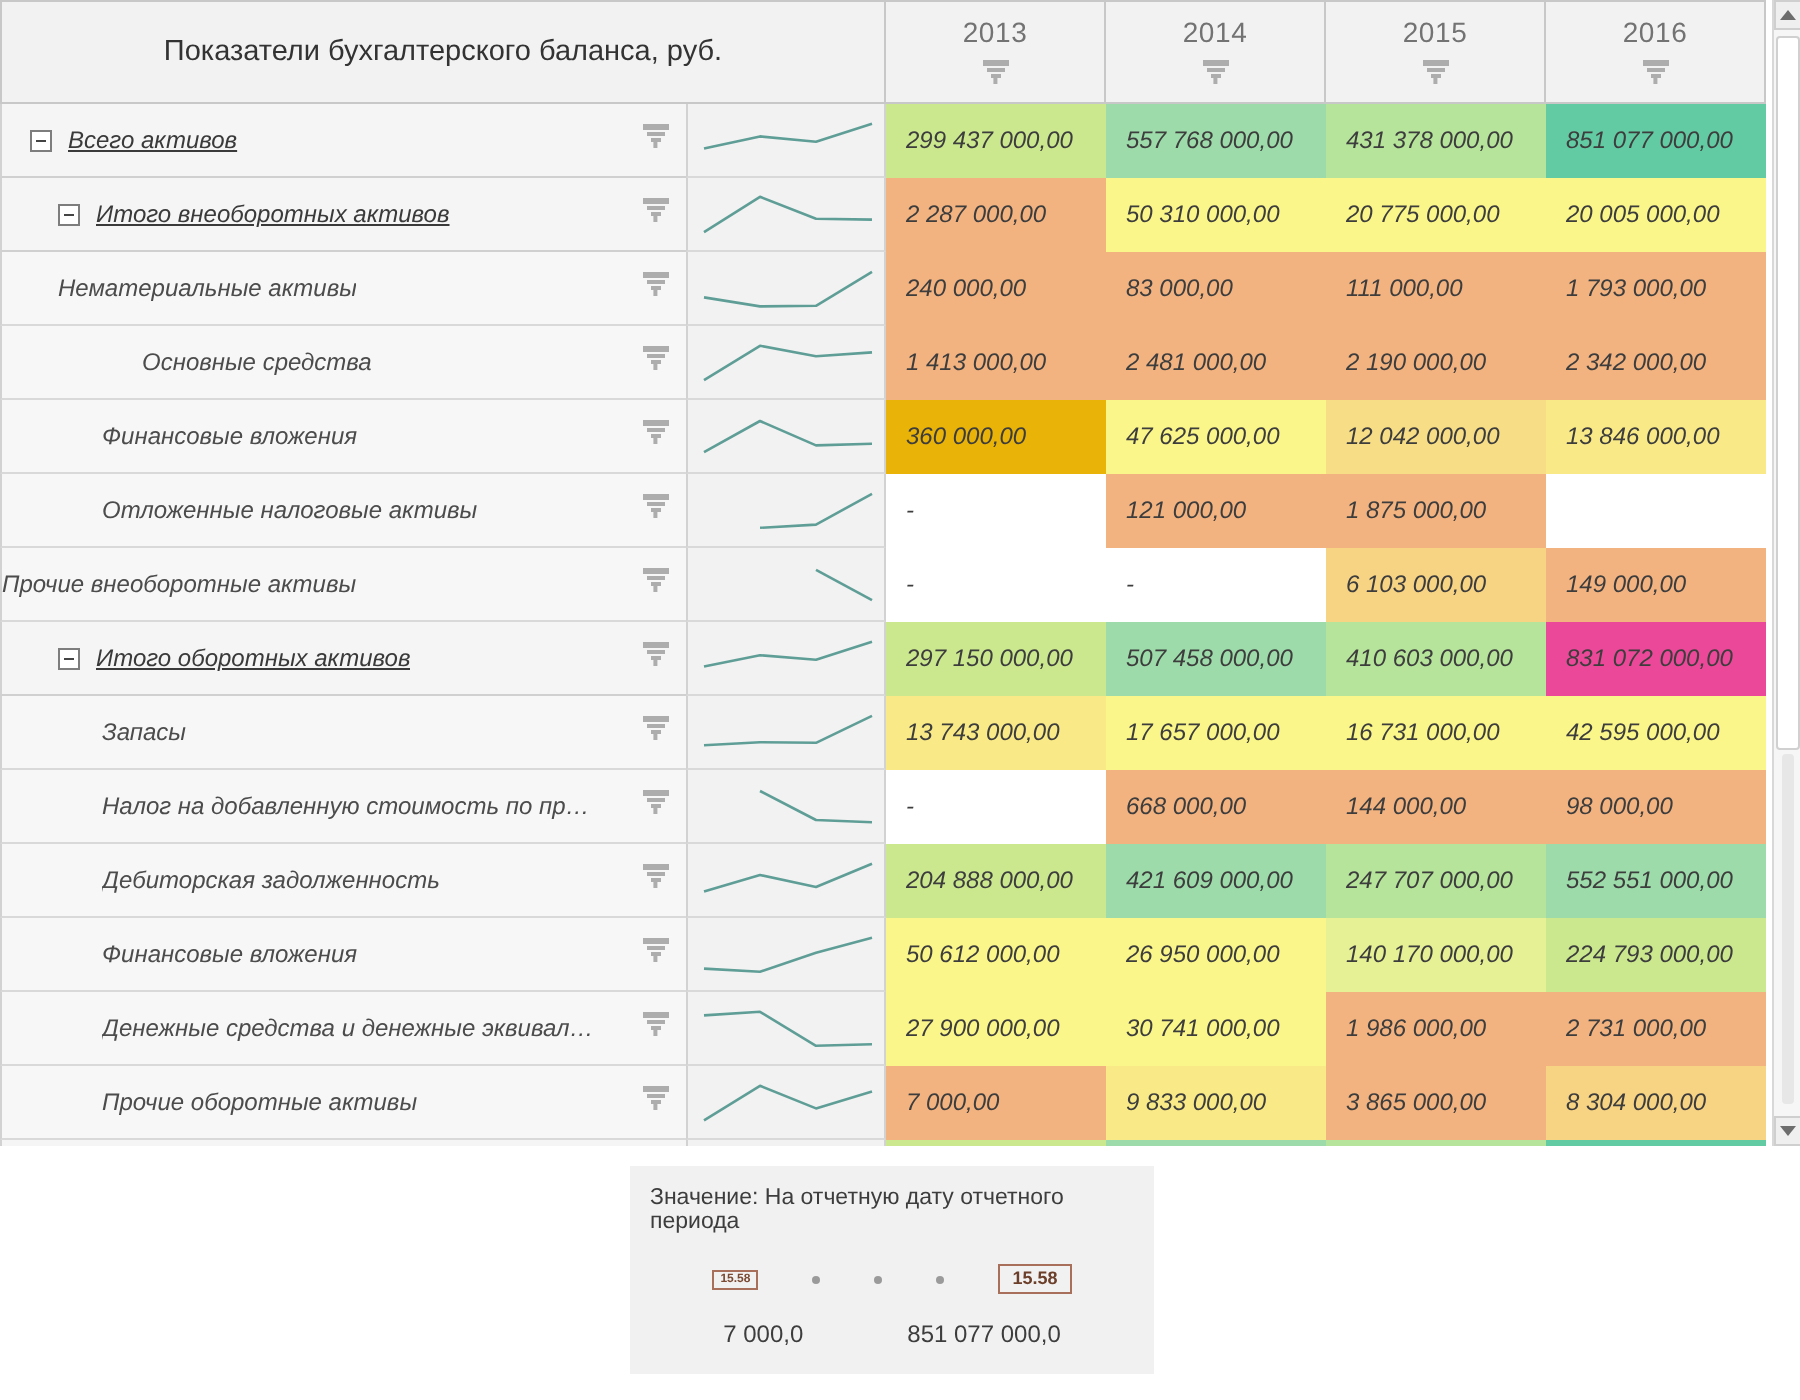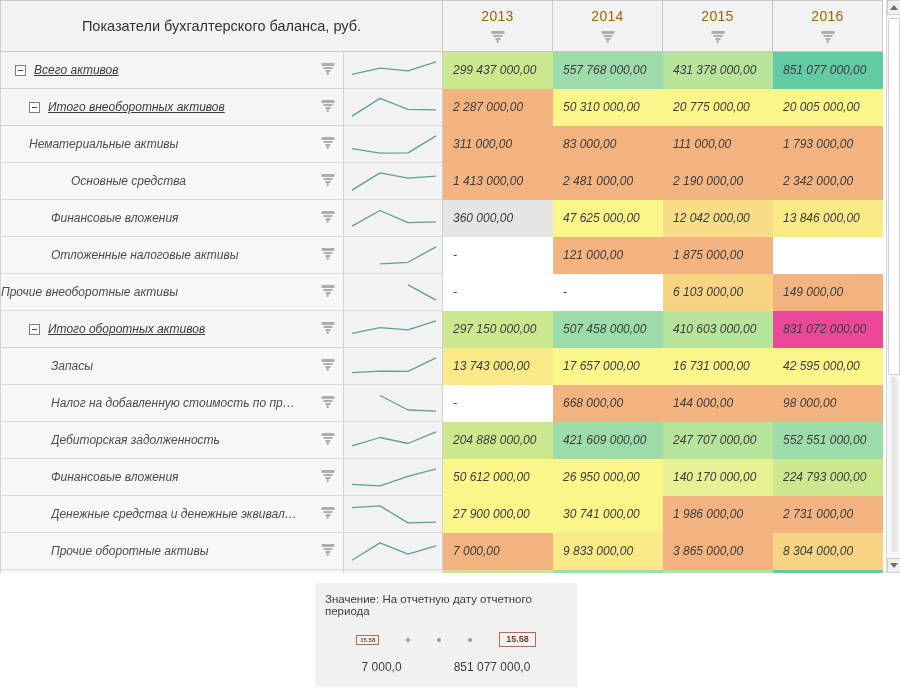--- a/index.html
+++ b/index.html
@@ -31,21 +31,21 @@
   }
   .hdr-year {
     width: 110px; height: 52px;
     border: 1px solid #c8c8c8;
     border-left: none;
     background: #f2f2f2;
     display: flex; flex-direction: column;
     align-items: center; justify-content: flex-start;
     padding-top: 7px;
   }
-  .hdr-year .yr { font-size: 14px; color: #a16207; letter-spacing: .3px; }
+  .hdr-year .yr { font-size: 14px; color: #737373; letter-spacing: .3px; }
   .hdr-year .fi { margin-top: 5px; }
 
   
   .funnel { display: inline-block; width: 13px; height: 12px; position: relative; }
   .funnel i { display: block; position: absolute; left: 50%; transform: translateX(-50%);
               background: #adadad; }
   .funnel i:nth-child(1) { top: 0;   width: 13px; height: 2.6px; }
   .funnel i:nth-child(2) { top: 3.6px; width: 9px;  height: 2.2px; }
   .funnel i:nth-child(3) { top: 6.8px; width: 5px;  height: 2.2px; }
   .funnel i:nth-child(4) { top: 9.4px; width: 2.6px; height: 2.6px; }
@@ -202,21 +202,21 @@
         <div class="row">
           <div class="c-label lvl2 leaf" style="padding-left:28px">
             <span class="lbl-text" style="max-width:250px">Нематериальные активы</span>
             <span class="c-filter"><span class="funnel"><i></i><i></i><i></i><i></i></span></span>
           </div>
           <div class="c-spark">
             <svg width="100" height="37">
               <path d="M8.0 22.7 L36.0 27.2 L64.0 26.9 L92.0 9.9 " fill="none" stroke="#5f9e97" stroke-width="1.3" stroke-linejoin="round"></path>
             </svg>
           </div>
-          <div class="c-val" style="background:#f2b380">311 000,00</div>
+          <div class="c-val" style="background:#f2b380">240 000,00</div>
           <div class="c-val" style="background:#f2b380">83 000,00</div>
           <div class="c-val" style="background:#f2b380">111 000,00</div>
           <div class="c-val" style="background:#f2b380">1 793 000,00</div>
         </div>
         <div class="row">
           <div class="c-label lvl2 leaf" style="padding-left:70px">
             <span class="lbl-text" style="max-width:250px">Основные средства</span>
             <span class="c-filter"><span class="funnel"><i></i><i></i><i></i><i></i></span></span>
           </div>
           <div class="c-spark">
@@ -232,21 +232,21 @@
         <div class="row">
           <div class="c-label lvl2 leaf" style="padding-left:50px">
             <span class="lbl-text" style="max-width:250px">Финансовые вложения</span>
             <span class="c-filter"><span class="funnel"><i></i><i></i><i></i><i></i></span></span>
           </div>
           <div class="c-spark">
             <svg width="100" height="37">
               <path d="M8.0 26.1 L36.0 10.5 L64.0 22.7 L92.0 21.9 " fill="none" stroke="#5f9e97" stroke-width="1.3" stroke-linejoin="round"></path>
             </svg>
           </div>
-          <div class="c-val" style="background:#e5e5e5">360 000,00</div>
+          <div class="c-val" style="background:#eab308">360 000,00</div>
           <div class="c-val" style="background:#fbf68a">47 625 000,00</div>
           <div class="c-val" style="background:#f7dd85">12 042 000,00</div>
           <div class="c-val" style="background:#f9ea87">13 846 000,00</div>
         </div>
         <div class="row">
           <div class="c-label lvl2 leaf" style="padding-left:50px">
             <span class="lbl-text" style="max-width:250px">Отложенные налоговые активы</span>
             <span class="c-filter"><span class="funnel"><i></i><i></i><i></i><i></i></span></span>
           </div>
           <div class="c-spark">

